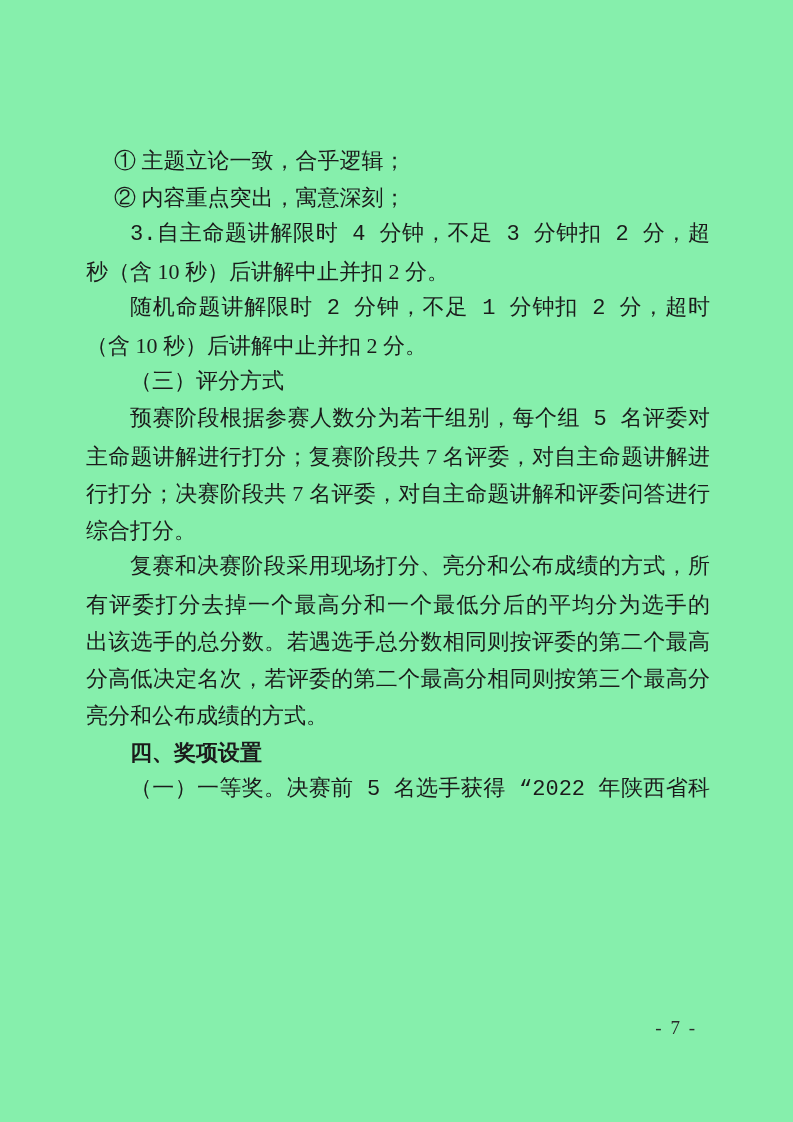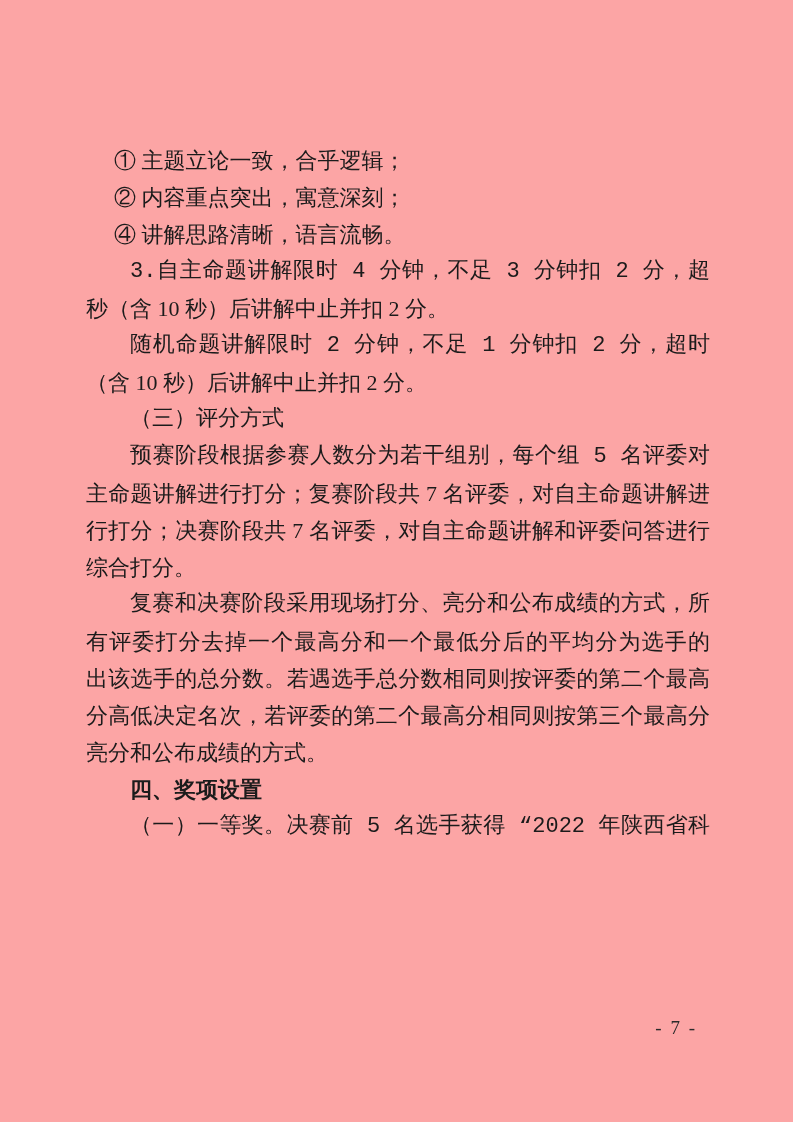--- a/index.html
+++ b/index.html
@@ -4,21 +4,21 @@
 <style>
   html, body {
     margin: 0;
     padding: 0;
     background: #ffffff;
   }
   .page {
     position: relative;
     width: 793px;
     height: 1122px;
-    background: #fca5a5;
+    background: #86efac;
     overflow: hidden;
     font-family: "Liberation Serif", "DejaVu Serif", serif;
     color: #1b1b1b;
   }
   .doc-body {
     position: absolute;
     top: 142px;
     left: 86px;
     width: 624px;
   }
@@ -55,21 +55,20 @@
     font-family: "Liberation Serif", "DejaVu Serif", serif;
   }
 </style>
 </head>
 <body>
 
 <div class="page">
   <div class="doc-body">
     <div class="ln i1">① 主题立论一致，合乎逻辑；</div>
     <div class="ln i1">② 内容重点突出，寓意深刻；</div>
-    <div class="ln i1">④ 讲解思路清晰，语言流畅。</div>
     <div class="ln i2 jf">3.自主命题讲解限时 4 分钟，不足 3 分钟扣 2 分，超时 10</div>
     <div class="ln">秒（含 10 秒）后讲解中止并扣 2 分。</div>
     <div class="ln i2 jf">随机命题讲解限时 2 分钟，不足 1 分钟扣 2 分，超时 10 秒</div>
     <div class="ln">（含 10 秒）后讲解中止并扣 2 分。</div>
     <div class="ln i2">（三）评分方式</div>
     <div class="ln i2 jf">预赛阶段根据参赛人数分为若干组别，每个组 5 名评委对自</div>
     <div class="ln jf">主命题讲解进行打分；复赛阶段共 7 名评委，对自主命题讲解进</div>
     <div class="ln jf">行打分；决赛阶段共 7 名评委，对自主命题讲解和评委问答进行</div>
     <div class="ln">综合打分。</div>
     <div class="ln i2 jf">复赛和决赛阶段采用现场打分、亮分和公布成绩的方式，所</div>

